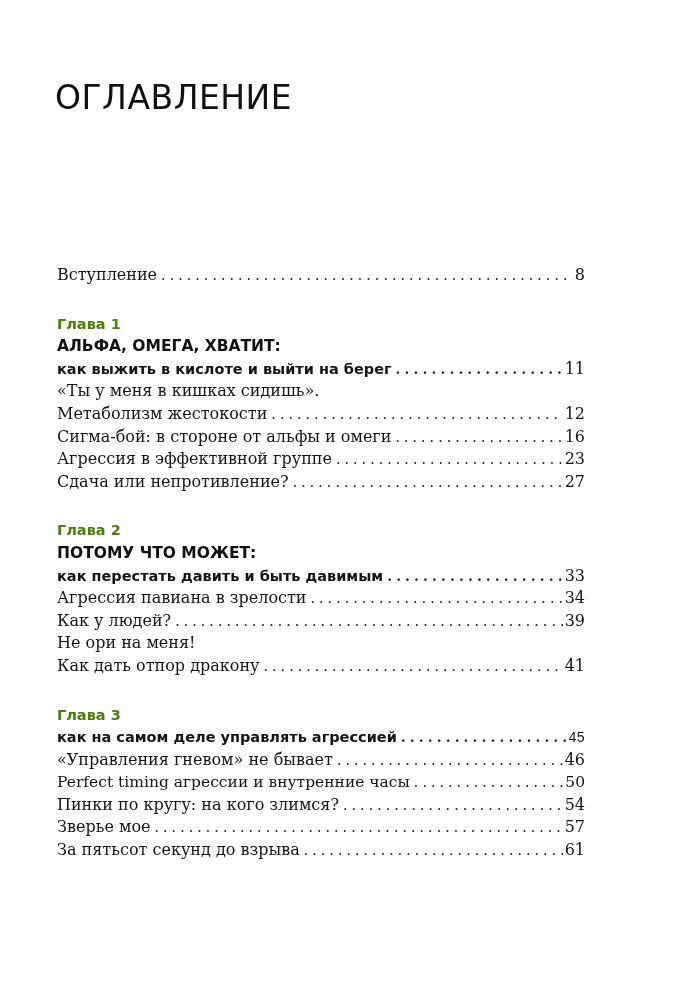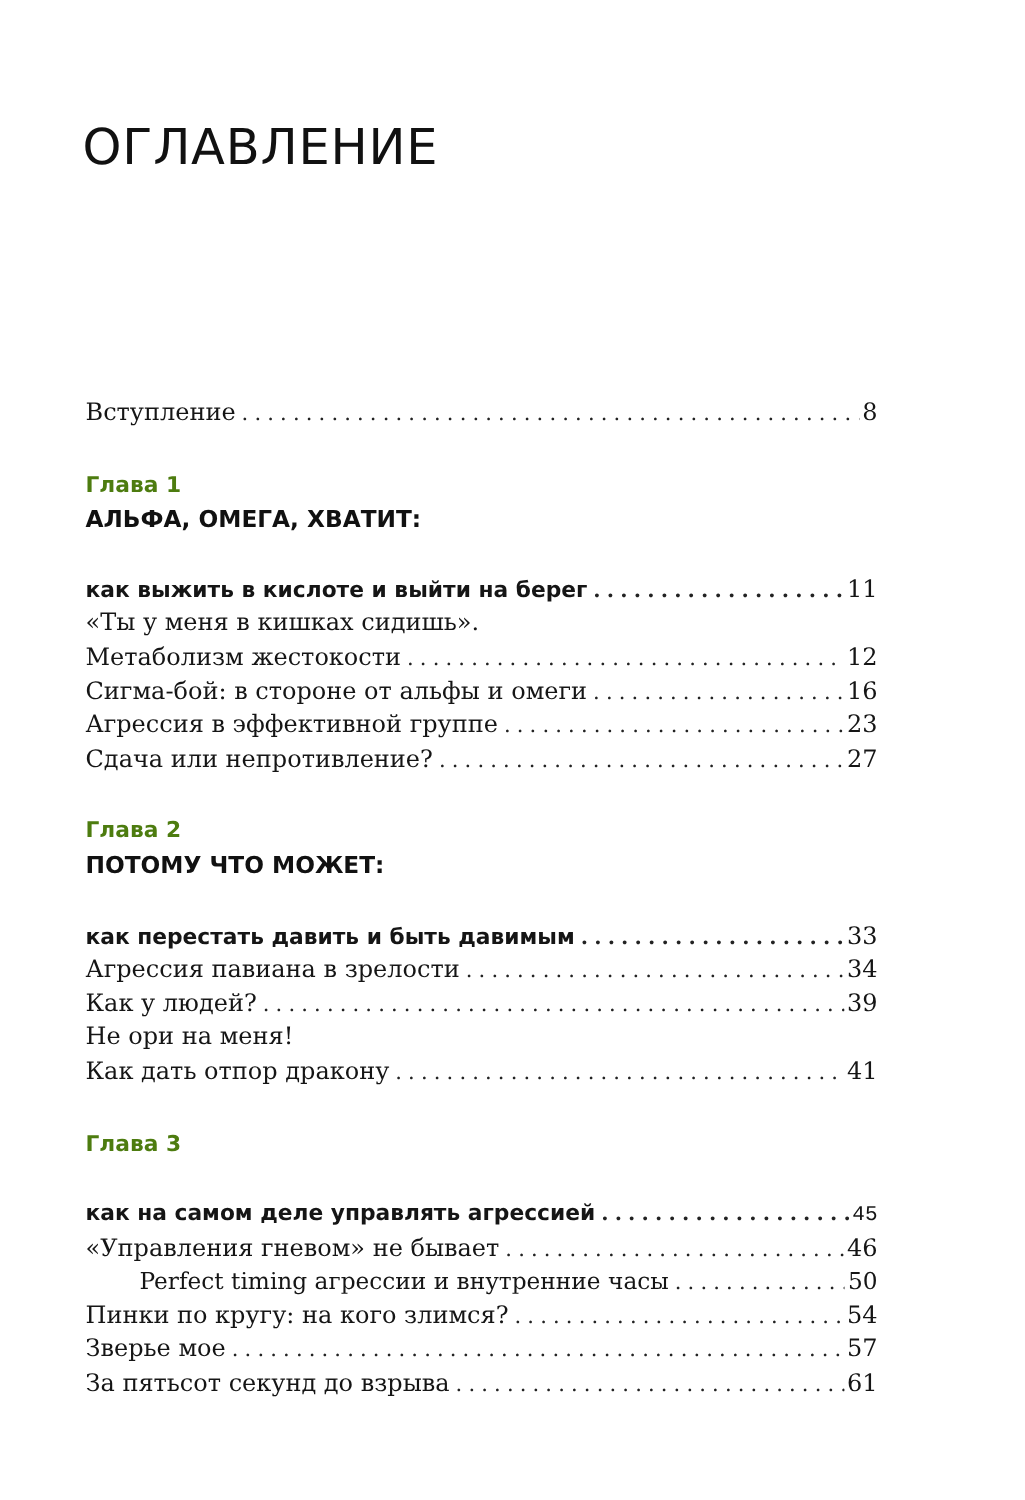--- a/index.html
+++ b/index.html
@@ -56,21 +56,20 @@
     .toc-line .page {
       flex: 0 0 auto;
       text-align: right;
     }
     .italic .label {
     }
     .sans-bold {
       font-family: "DejaVu Sans", sans-serif;
       font-weight: bold;
       font-size: 14.5px;
-      margin-top: 24px;
     }
     .chapter-head {
       font-family: "DejaVu Sans", sans-serif;
       font-weight: bold;
       font-size: 14.5px;
       height: 22.6px;
       line-height: 22.6px;
       color: #4d7c0f;
     }
     .chapter-title {
@@ -79,21 +78,20 @@
       font-size: 15.5px;
       height: 22.6px;
       line-height: 22.6px;
       color: #111;
     }
     .gap {
       height: 26px;
     }
     .serif-compact {
       font-size: 15.5px;
-      margin-left: 36px;
     }
   </style>
 </head>
 <body>
 
 <h1 class="page-title">ОГЛАВЛЕНИЕ</h1>
 
 <div class="toc">
 
   <div class="toc-line italic">

